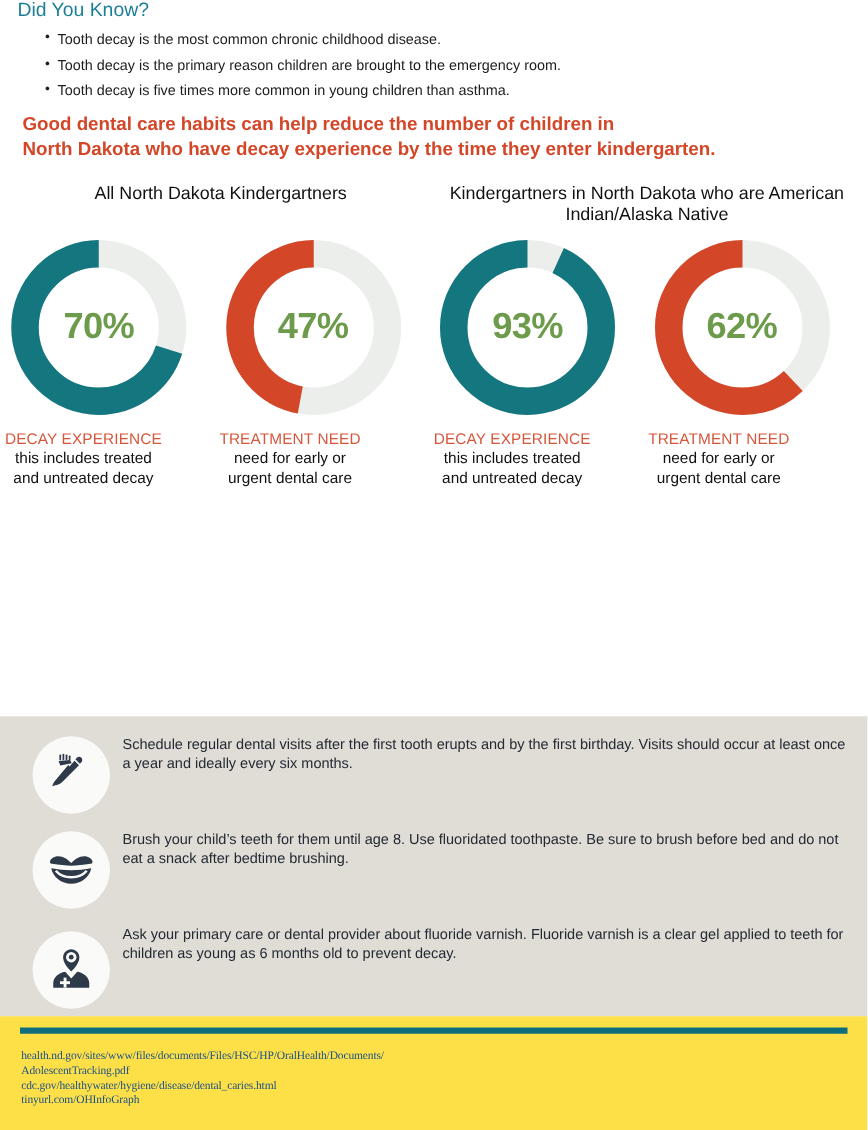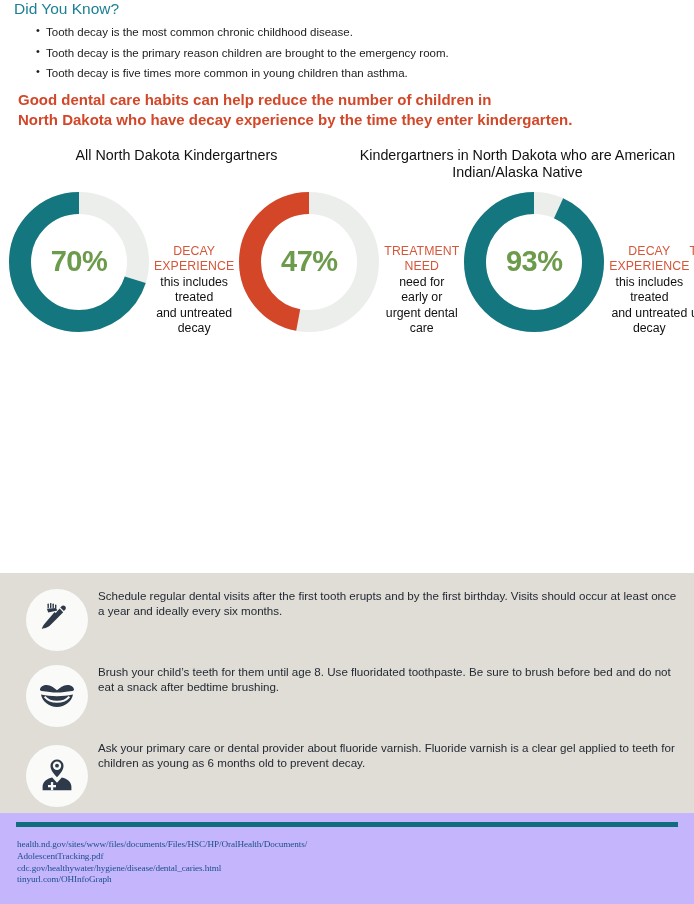--- a/index.html
+++ b/index.html
@@ -56,21 +56,21 @@
   .chart-heads .ch {
     flex: 1; text-align: center;
     font-size: 14.3px; color: #111; line-height: 1.18;
   }
 
   
   .donuts {
     display: flex; margin-top: 6px; padding: 0 4px;
   }
   .donut-cell {
-    flex: 1; display: flex; flex-direction: row; align-items: flex-end;
+    flex: 1; display: flex; flex-direction: column; align-items: flex-start;
   }
   .donut { position: relative; width: 150px; height: 150px; }
   .donut svg { display: block; transform: rotate(-90deg); }
   .donut .val {
     position: absolute; inset: 0;
     display: flex; align-items: center; justify-content: center;
     font-size: 29px; font-weight: bold; color: #6D9B4C;
     letter-spacing: -0.5px;
   }
   .donut-label { margin-top: 7px; text-align: center; line-height: 1.26; }
@@ -104,21 +104,21 @@
   }
   .tip .txt {
     font-size: 11.6px; color: #242A33; line-height: 1.30;
     padding-top: 1px;
   }
   .tip-row2 .ico { margin-top: 6px; }
 
   
   .footer {
     position: absolute; left: 0; top: 813px;
-    width: 694px; height: 91px; background: #c4b5fd;
+    width: 694px; height: 91px; background: #fde047;
   }
   .footer .bar {
     position: absolute; left: 16px; top: 9px;
     width: 662px; height: 5px; background: #0E6E7E;
   }
   .sources {
     position: absolute; left: 17px; top: 26px;
     font-family: "Liberation Serif", serif;
     font-size: 9.2px; color: #1B4F8A; line-height: 1.28;
     letter-spacing: -0.1px;
@@ -190,20 +190,27 @@
         <div class="val" style="color: rgb(109, 155, 76);">93%</div>
       </div>
       <div class="donut-label">
         <span class="t">DECAY EXPERIENCE</span>
         <span class="s">this includes treated</span>
         <span class="s">and untreated decay</span>
       </div>
     </div>
 
     <div class="donut-cell">
+      <div class="donut">
+        <svg width="150" height="150" viewBox="0 0 150 150" aria-hidden="true">
+          <circle cx="75" cy="75" r="59" fill="none" stroke="#ECEEEC" stroke-width="22"></circle>
+          <circle class="arc" cx="75" cy="75" r="59" fill="none" stroke="#D34728" stroke-width="22" transform="scale(1,-1) translate(0,-150)" stroke-dasharray="229.84 140.87"></circle>
+        </svg>
+        <div class="val" style="color: rgb(109, 155, 76);">62%</div>
+      </div>
       <div class="donut-label">
         <span class="t">TREATMENT NEED</span>
         <span class="s">need for early or</span>
         <span class="s">urgent dental care</span>
       </div>
     </div>
 
   </div>
 
   <div class="tips">

